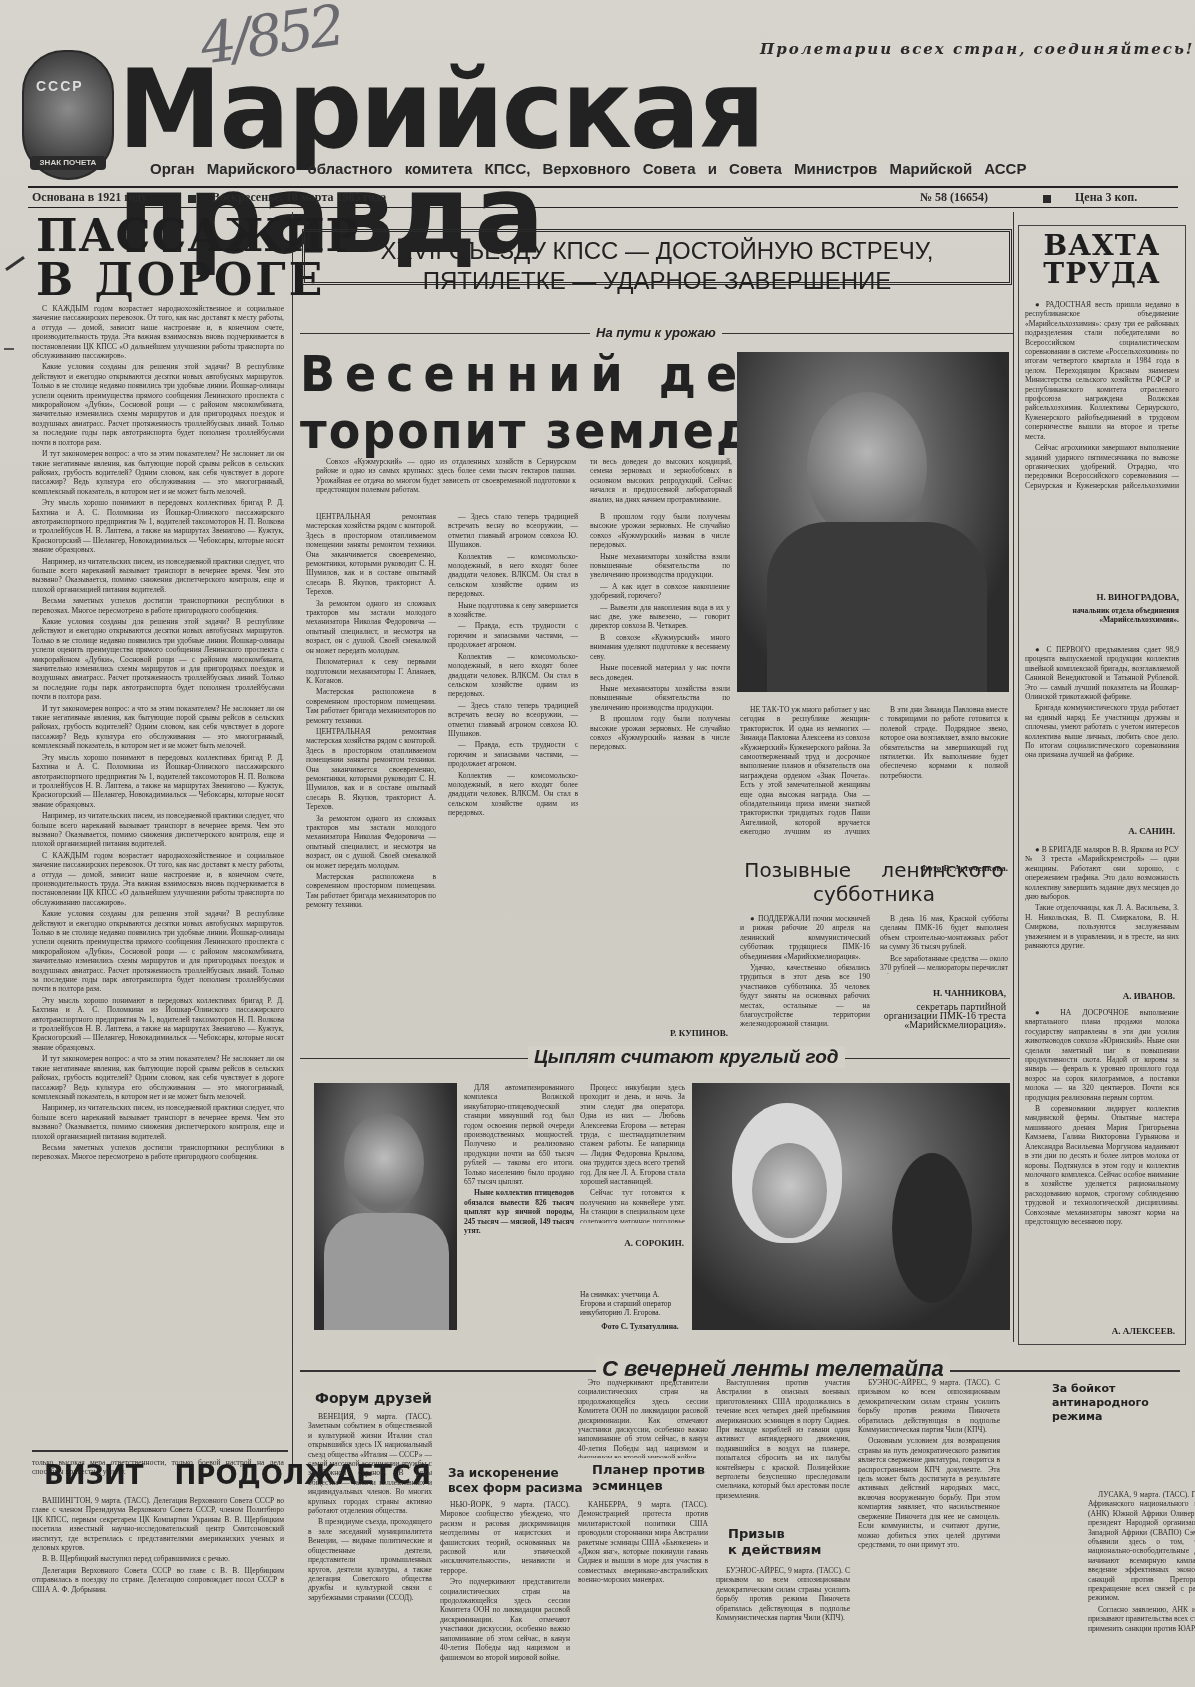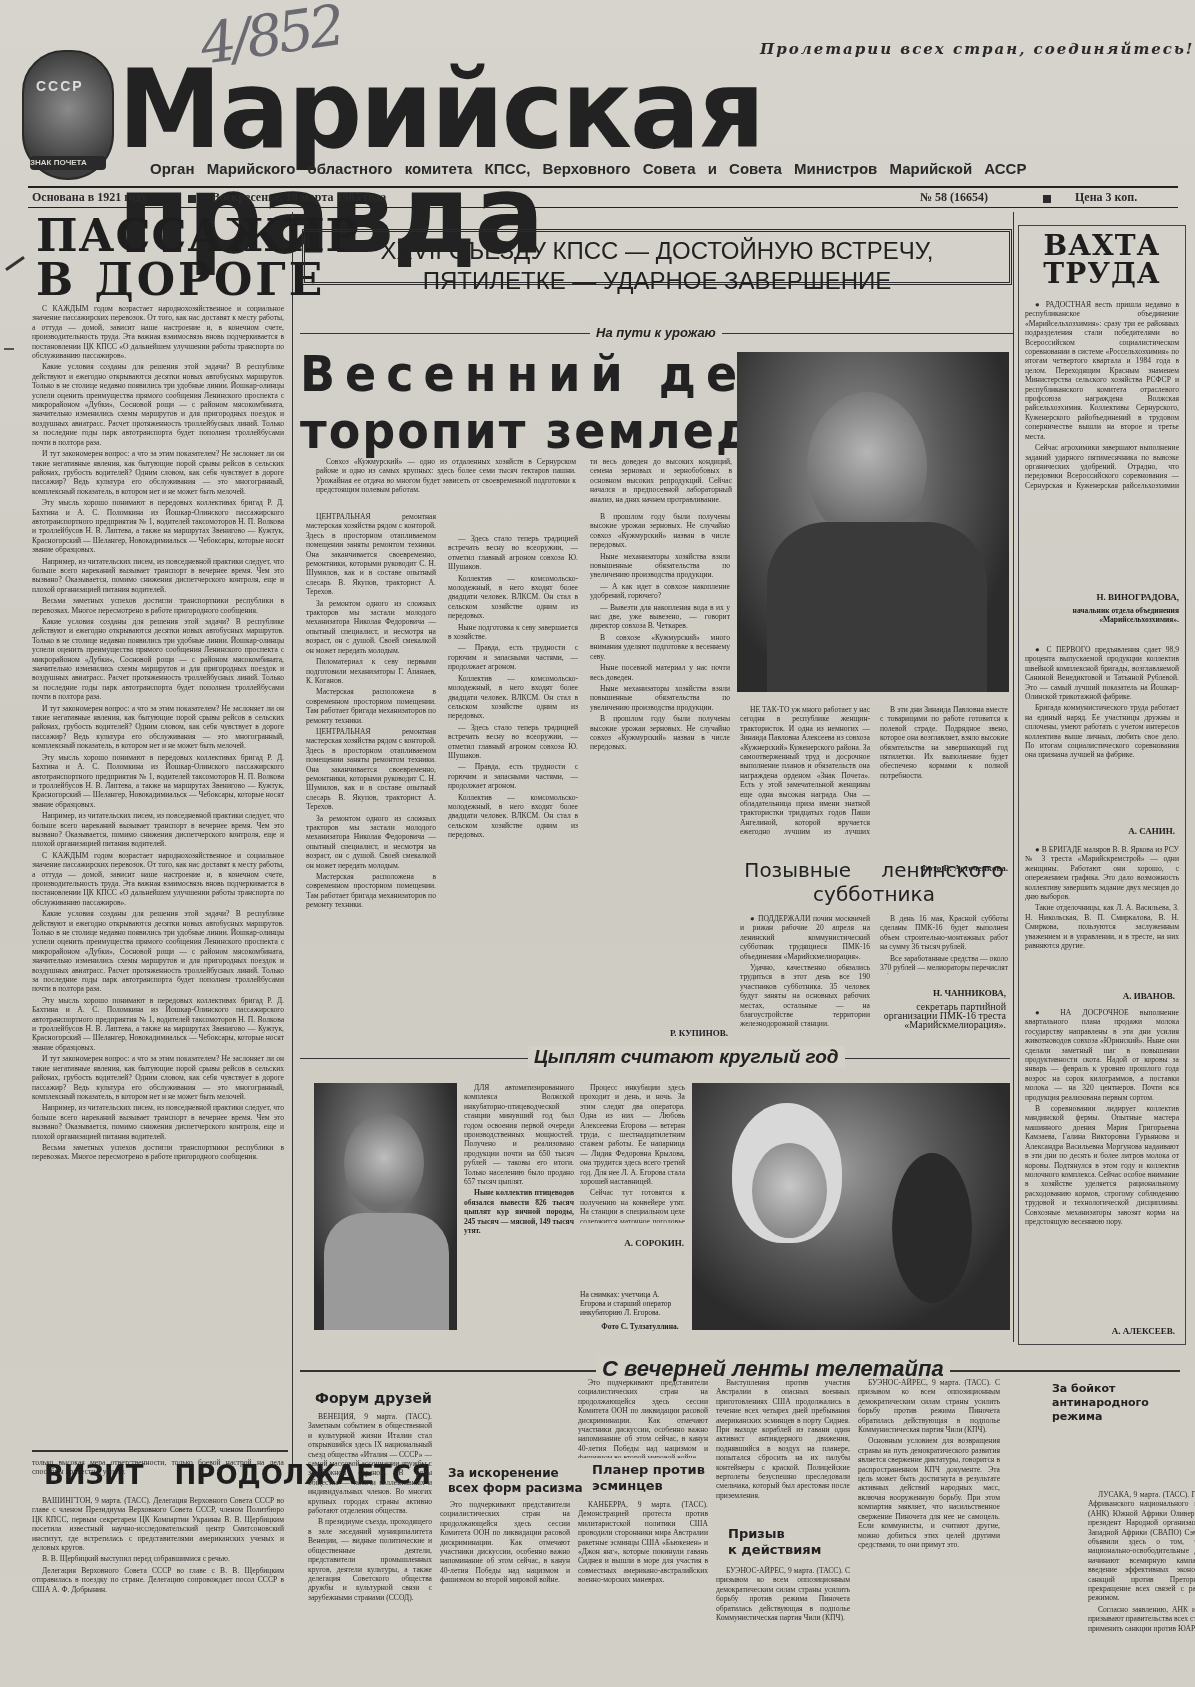--- a/index.html
+++ b/index.html
@@ -1,21 +1,21 @@
 <!DOCTYPE html>
 <html><head>
 <meta charset="utf-8">
 <style>
   html,body{margin:0;padding:0;}
   body{width:1195px;height:1687px;background:#cfcdc6;overflow:hidden;position:relative;font-family:"Liberation Serif",serif;color:#1d1d1d;}
   .page{position:absolute;left:0;top:0;width:1195px;height:1687px;background:linear-gradient(180deg,#d6d4cd 0%,#cecbc3 50%,#d2cfc7 100%);}
   .abs{position:absolute;}
   .handnote{left:200px;top:2px;font-family:"DejaVu Serif",serif;font-size:56px;color:#6a6a70;font-style:italic;transform:rotate(-8deg);letter-spacing:-4px;}
   .emblem{left:22px;top:50px;width:88px;height:126px;border-radius:44px 44px 48px 48px;background:radial-gradient(circle at 50% 45%,#8a8a8a,#3e3e3e 70%);border:2px solid #2a2a2a;}
-  .emblem .band{position:absolute;left:6px;right:6px;bottom:8px;height:14px;background:#2a2a2a;color:#d8d6d0;font-size:8px;line-height:14px;font-family:"Liberation Sans",sans-serif;font-weight:bold;border-radius:4px;}
+  .emblem .band{position:absolute;left:6px;right:6px;bottom:8px;height:14px;background:#2a2a2a;color:#d8d6d0;font-size:8px;text-align:center;line-height:14px;font-family:"Liberation Sans",sans-serif;font-weight:bold;border-radius:4px;}
   .emblem .cccp{position:absolute;left:12px;right:12px;top:26px;text-align:left;font-family:"Liberation Sans",sans-serif;font-weight:bold;color:#ddd;font-size:14px;letter-spacing:2px;}
   .slogan{left:760px;top:40px;font-family:"DejaVu Serif",serif;font-style:italic;font-weight:bold;font-size:15px;letter-spacing:2px;color:#2a2a2a;}
   .masthead{left:118px;top:62px;font-family:"DejaVu Sans",sans-serif;font-weight:bold;font-size:104px;line-height:100px;letter-spacing:-2px;color:#222;transform:scaleY(1.05);}
   .organ{left:150px;top:160px;font-family:"Liberation Sans",sans-serif;font-size:15px;font-weight:bold;color:#2a2a2a;word-spacing:8px;}
   .rule{background:#222;}
   .infoline{top:190px;font-family:"Liberation Serif",serif;font-weight:bold;font-size:12px;color:#2a2a2a;}
   .sq{display:inline-block;width:8px;height:8px;background:#2a2a2a;}
   .vline{background:#333;width:1px;}
   .hline{background:#333;height:1px;}
   .col-text{font-size:7.6px;line-height:9.4px;text-align:justify;color:#2a2a2a;overflow:hidden;}
@@ -117,21 +117,21 @@
 
   <div class="abs col-text" style="left:306px;top:512px;width:130px;height:520px;">
     <p>ЦЕНТРАЛЬНАЯ ремонтная мастерская хозяйства рядом с конторой. Здесь в просторном отапливаемом помещении заняты ремонтом техники. Она заканчивается своевременно, ремонтники, которыми руководит С. Н. Шумилов, как и в составе опытный слесарь В. Якупов, тракторист А. Терехов.</p>
     <p>За ремонтом одного из сложных тракторов мы застали молодого механизатора Николая Федоровича — опытный специалист, и несмотря на возраст, он с душой. Своей смекалкой он может передать молодым.</p>
     <p>Пиломатериал к севу первыми подготовили механизаторы Г. Апанаев, К. Коганов.</p>
     <p>Мастерская расположена в современном просторном помещении. Там работает бригада механизаторов по ремонту техники.</p>
     <p>ЦЕНТРАЛЬНАЯ ремонтная мастерская хозяйства рядом с конторой. Здесь в просторном отапливаемом помещении заняты ремонтом техники. Она заканчивается своевременно, ремонтники, которыми руководит С. Н. Шумилов, как и в составе опытный слесарь В. Якупов, тракторист А. Терехов.</p>
     <p>За ремонтом одного из сложных тракторов мы застали молодого механизатора Николая Федоровича — опытный специалист, и несмотря на возраст, он с душой. Своей смекалкой он может передать молодым.</p>
     <p>Мастерская расположена в современном просторном помещении. Там работает бригада механизаторов по ремонту техники.</p>
   </div>
-  <div class="abs col-text" style="left:448px;top:534px;width:130px;height:520px;">
+  <div class="abs col-text" style="left:448px;top:512px;width:130px;height:520px;">
     <p>— Здесь стало теперь традицией встречать весну во всеоружии, — отметил главный агроном совхоза Ю. Шушаков.</p>
     <p>Коллектив — комсомольско-молодежный, в него входят более двадцати человек. ВЛКСМ. Он стал в сельском хозяйстве одним из передовых.</p>
     <p>Ныне подготовка к севу завершается в хозяйстве.</p>
     <p>— Правда, есть трудности с горючим и запасными частями, — продолжает агроном.</p>
     <p>Коллектив — комсомольско-молодежный, в него входят более двадцати человек. ВЛКСМ. Он стал в сельском хозяйстве одним из передовых.</p>
     <p>— Здесь стало теперь традицией встречать весну во всеоружии, — отметил главный агроном совхоза Ю. Шушаков.</p>
     <p>— Правда, есть трудности с горючим и запасными частями, — продолжает агроном.</p>
     <p>Коллектив — комсомольско-молодежный, в него входят более двадцати человек. ВЛКСМ. Он стал в сельском хозяйстве одним из передовых.</p>
   </div>
   <div class="abs col-text" style="left:590px;top:512px;width:140px;height:500px;">
@@ -238,20 +238,21 @@
   <div class="abs col-text" style="left:308px;top:1412px;width:124px;height:260px;">
     <p>ВЕНЕЦИЯ, 9 марта. (ТАСС). Заметным событием в общественной и культурной жизни Италии стал открывшийся здесь IX национальный съезд общества «Италия — СССР» — самой массовой ассоциации дружбы с зарубежной страной. В ряды общества — тысячи коллективных и индивидуальных членов. Во многих крупных городах страны активно работают отделения общества.</p>
     <p>В президиуме съезда, проходящего в зале заседаний муниципалитета Венеции, — видные политические и общественные деятели, представители промышленных кругов, деятели культуры, а также делегация Советского общества дружбы и культурной связи с зарубежными странами (ССОД).</p>
   </div>
 
   <div class="abs subhead" style="left:448px;top:1466px;font-size:12px;line-height:15px;">
     <div>За искоренение</div>
     <div>всех форм расизма</div>
   </div>
   <div class="abs col-text" style="left:440px;top:1500px;width:130px;height:170px;">
+    <p>НЬЮ-ЙОРК, 9 марта. (ТАСС). Мировое сообщество убеждено, что расизм и расовая дискриминация неотделимы от нацистских и фашистских теорий, основанных на расовой или этнической «исключительности», ненависти и терроре.</p>
     <p>Это подчеркивают представители социалистических стран на продолжающейся здесь сессии Комитета ООН по ликвидации расовой дискриминации. Как отмечают участники дискуссии, особенно важно напоминание об этом сейчас, в канун 40-летия Победы над нацизмом и фашизмом во второй мировой войне.</p>
   </div>
 
   <div class="abs col-text" style="left:578px;top:1378px;width:130px;height:80px;">
     <p>Это подчеркивают представители социалистических стран на продолжающейся здесь сессии Комитета ООН по ликвидации расовой дискриминации. Как отмечают участники дискуссии, особенно важно напоминание об этом сейчас, в канун 40-летия Победы над нацизмом и фашизмом во второй мировой войне.</p>
   </div>
 
   <div class="abs subhead" style="left:592px;top:1462px;font-size:13px;line-height:16px;">
     <div>Планер против</div>
     <div>эсминцев</div>

